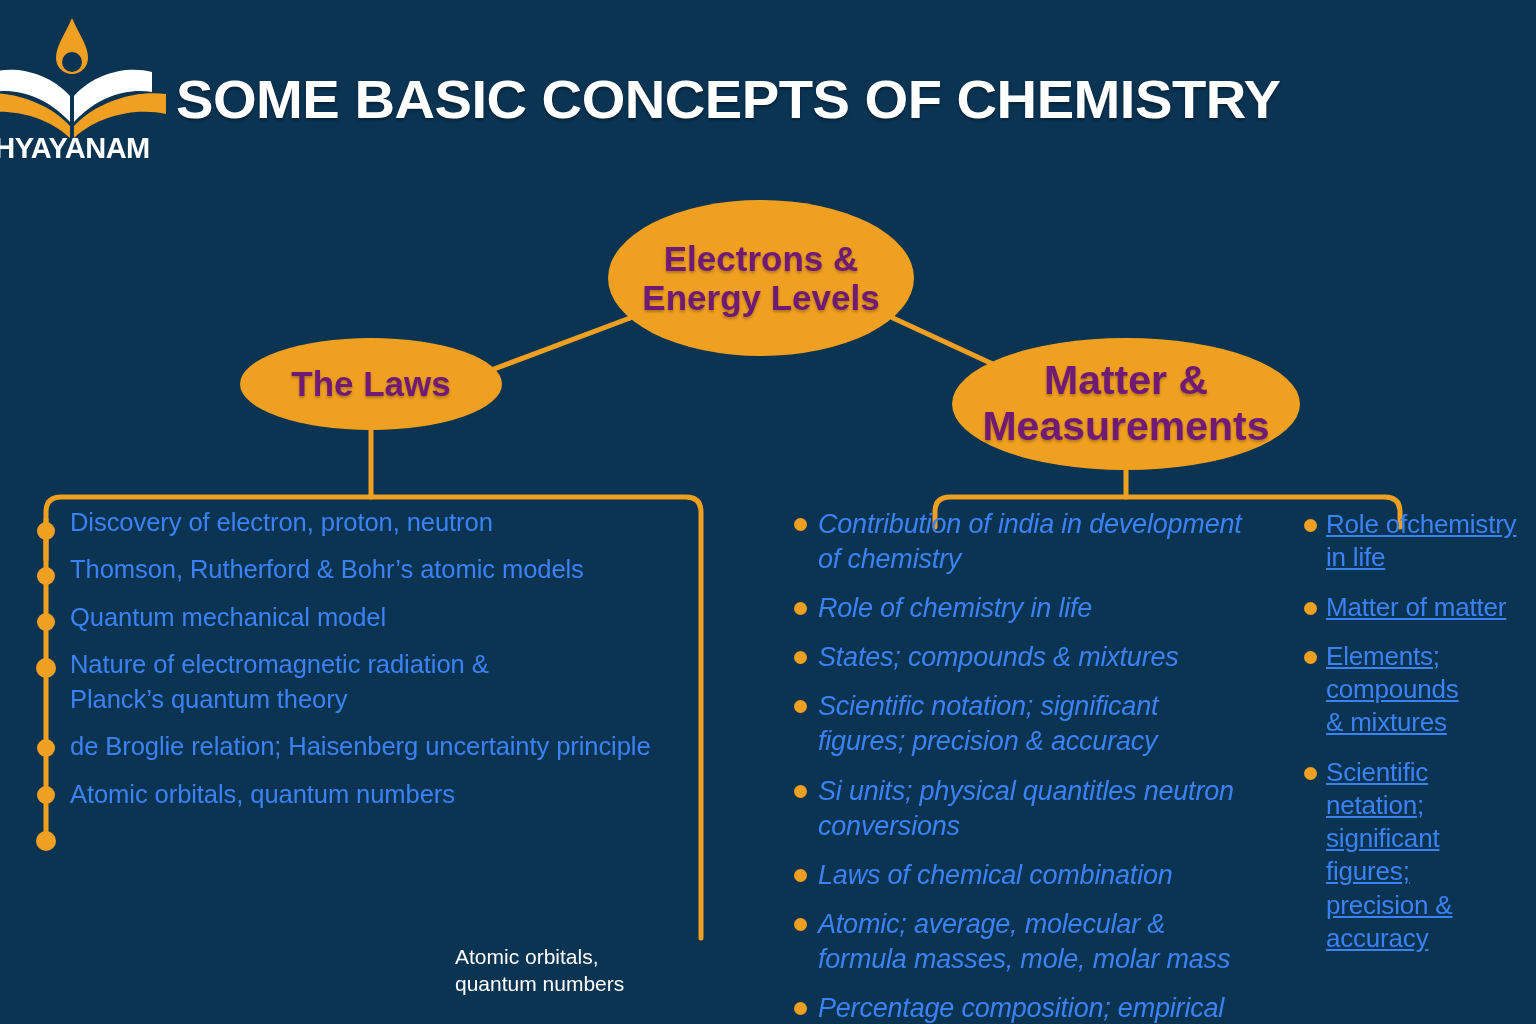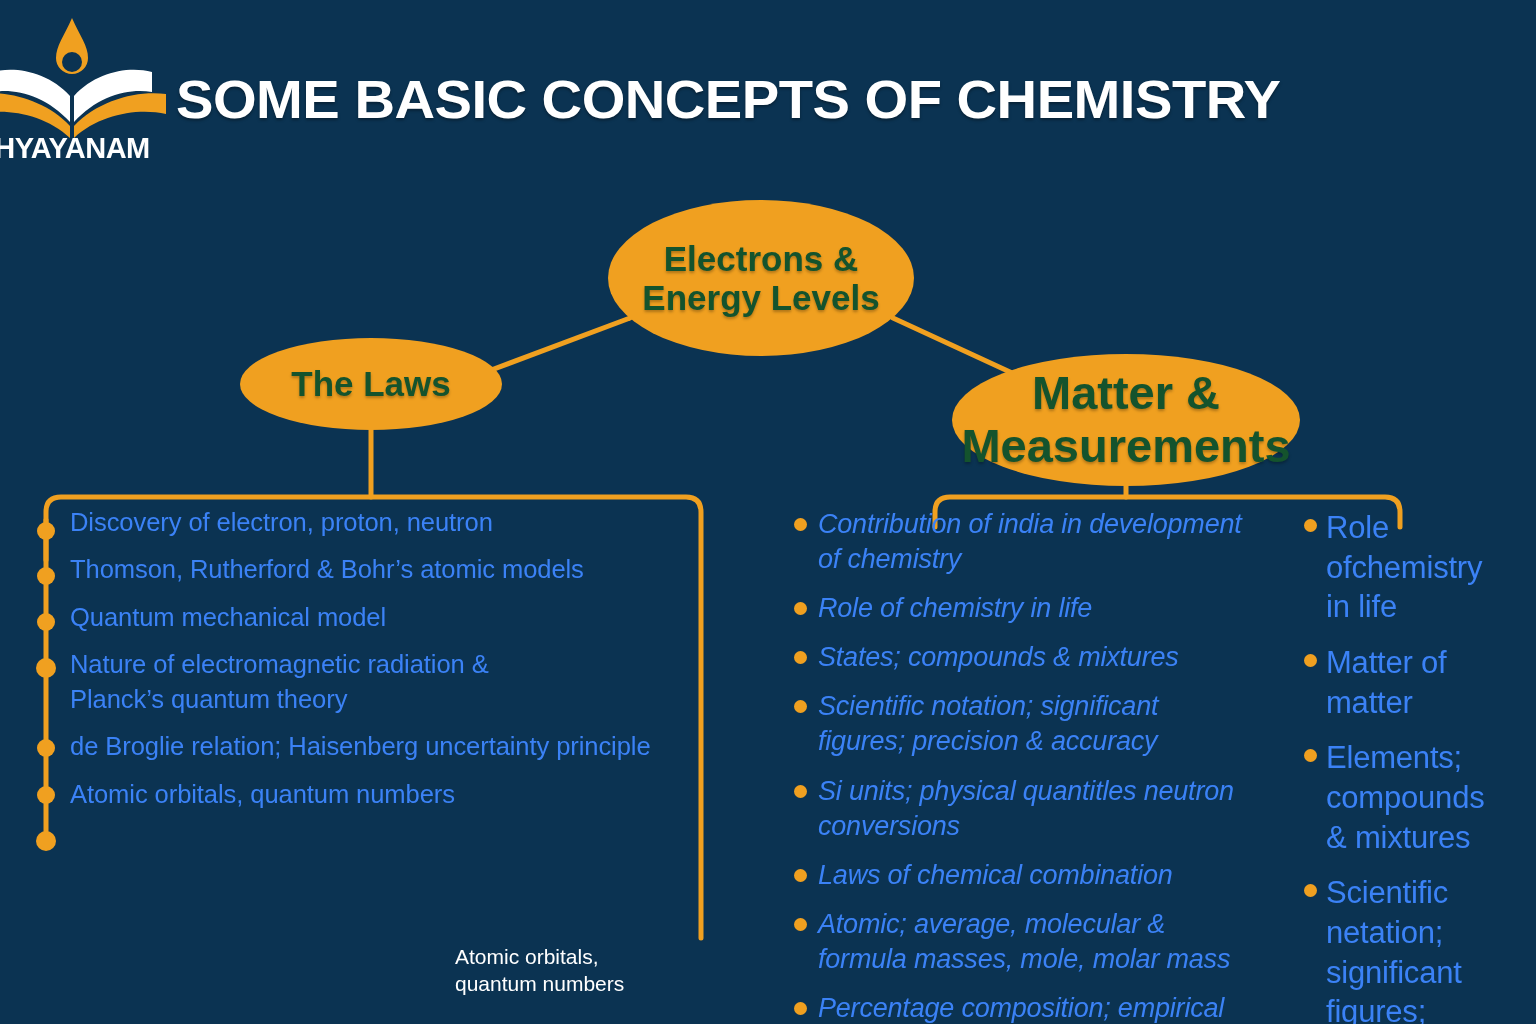--- a/index.html
+++ b/index.html
@@ -28,27 +28,27 @@
   
   .wires{position:absolute;left:0;top:0;width:1536px;height:1024px;pointer-events:none;}
 
   
   .node{
     position:absolute;
     background:#f0a020;
     border-radius:50%;
     display:flex;align-items:center;justify-content:center;
     text-align:center;
-    color:#14532d;font-weight:bold;
+    color:#701a75;font-weight:bold;
     line-height:1.12;
     text-shadow:0 2px 3px rgba(0,0,0,.28);
   }
   #node-center{left:608px;top:200px;width:306px;height:156px;font-size:35px;}
   #node-left{left:240px;top:338px;width:262px;height:92px;font-size:35px;}
-  #node-right{left:952px;top:354px;width:348px;height:132px;font-size:47px;}
+  #node-right{left:952px;top:338px;width:348px;height:132px;font-size:41px;}
   .node span{display:block;padding:0 10px;}
 
   
   .col{position:absolute;color:#3b82f6;}
   .col ul{list-style:none;margin:0;padding:0;}
   .col li{position:relative;}
   .col .txt{display:block;}
 
   
   #col-left{left:34px;top:505px;width:700px;}
@@ -57,21 +57,21 @@
     transform:scaleX(0.965);transform-origin:left center;white-space:pre-line;}
 
   
   #col-mid{left:790px;top:507px;width:500px;}
   #col-mid li{padding-left:28px;margin-bottom:14px;}
   #col-mid .txt{font-size:27px;line-height:1.30;letter-spacing:-0.2px;white-space:pre-line;font-style:italic;}
 
   
   #col-right{left:1300px;top:508px;width:230px;}
   #col-right li{padding-left:26px;margin-bottom:16px;}
-  #col-right .txt{font-size:31px;line-height:1.28;letter-spacing:-0.2px;white-space:pre-line;}
+  #col-right .txt{font-size:26px;line-height:1.28;letter-spacing:-0.2px;white-space:pre-line;text-decoration:underline;}
 
   
   #col-mid li::before,#col-right li::before{
     content:"";position:absolute;left:4px;top:11px;
     width:13px;height:13px;border-radius:50%;background:#f0a020;
   }
 
   
   #caption-orbitals{
     position:absolute;left:455px;top:944px;width:260px;

